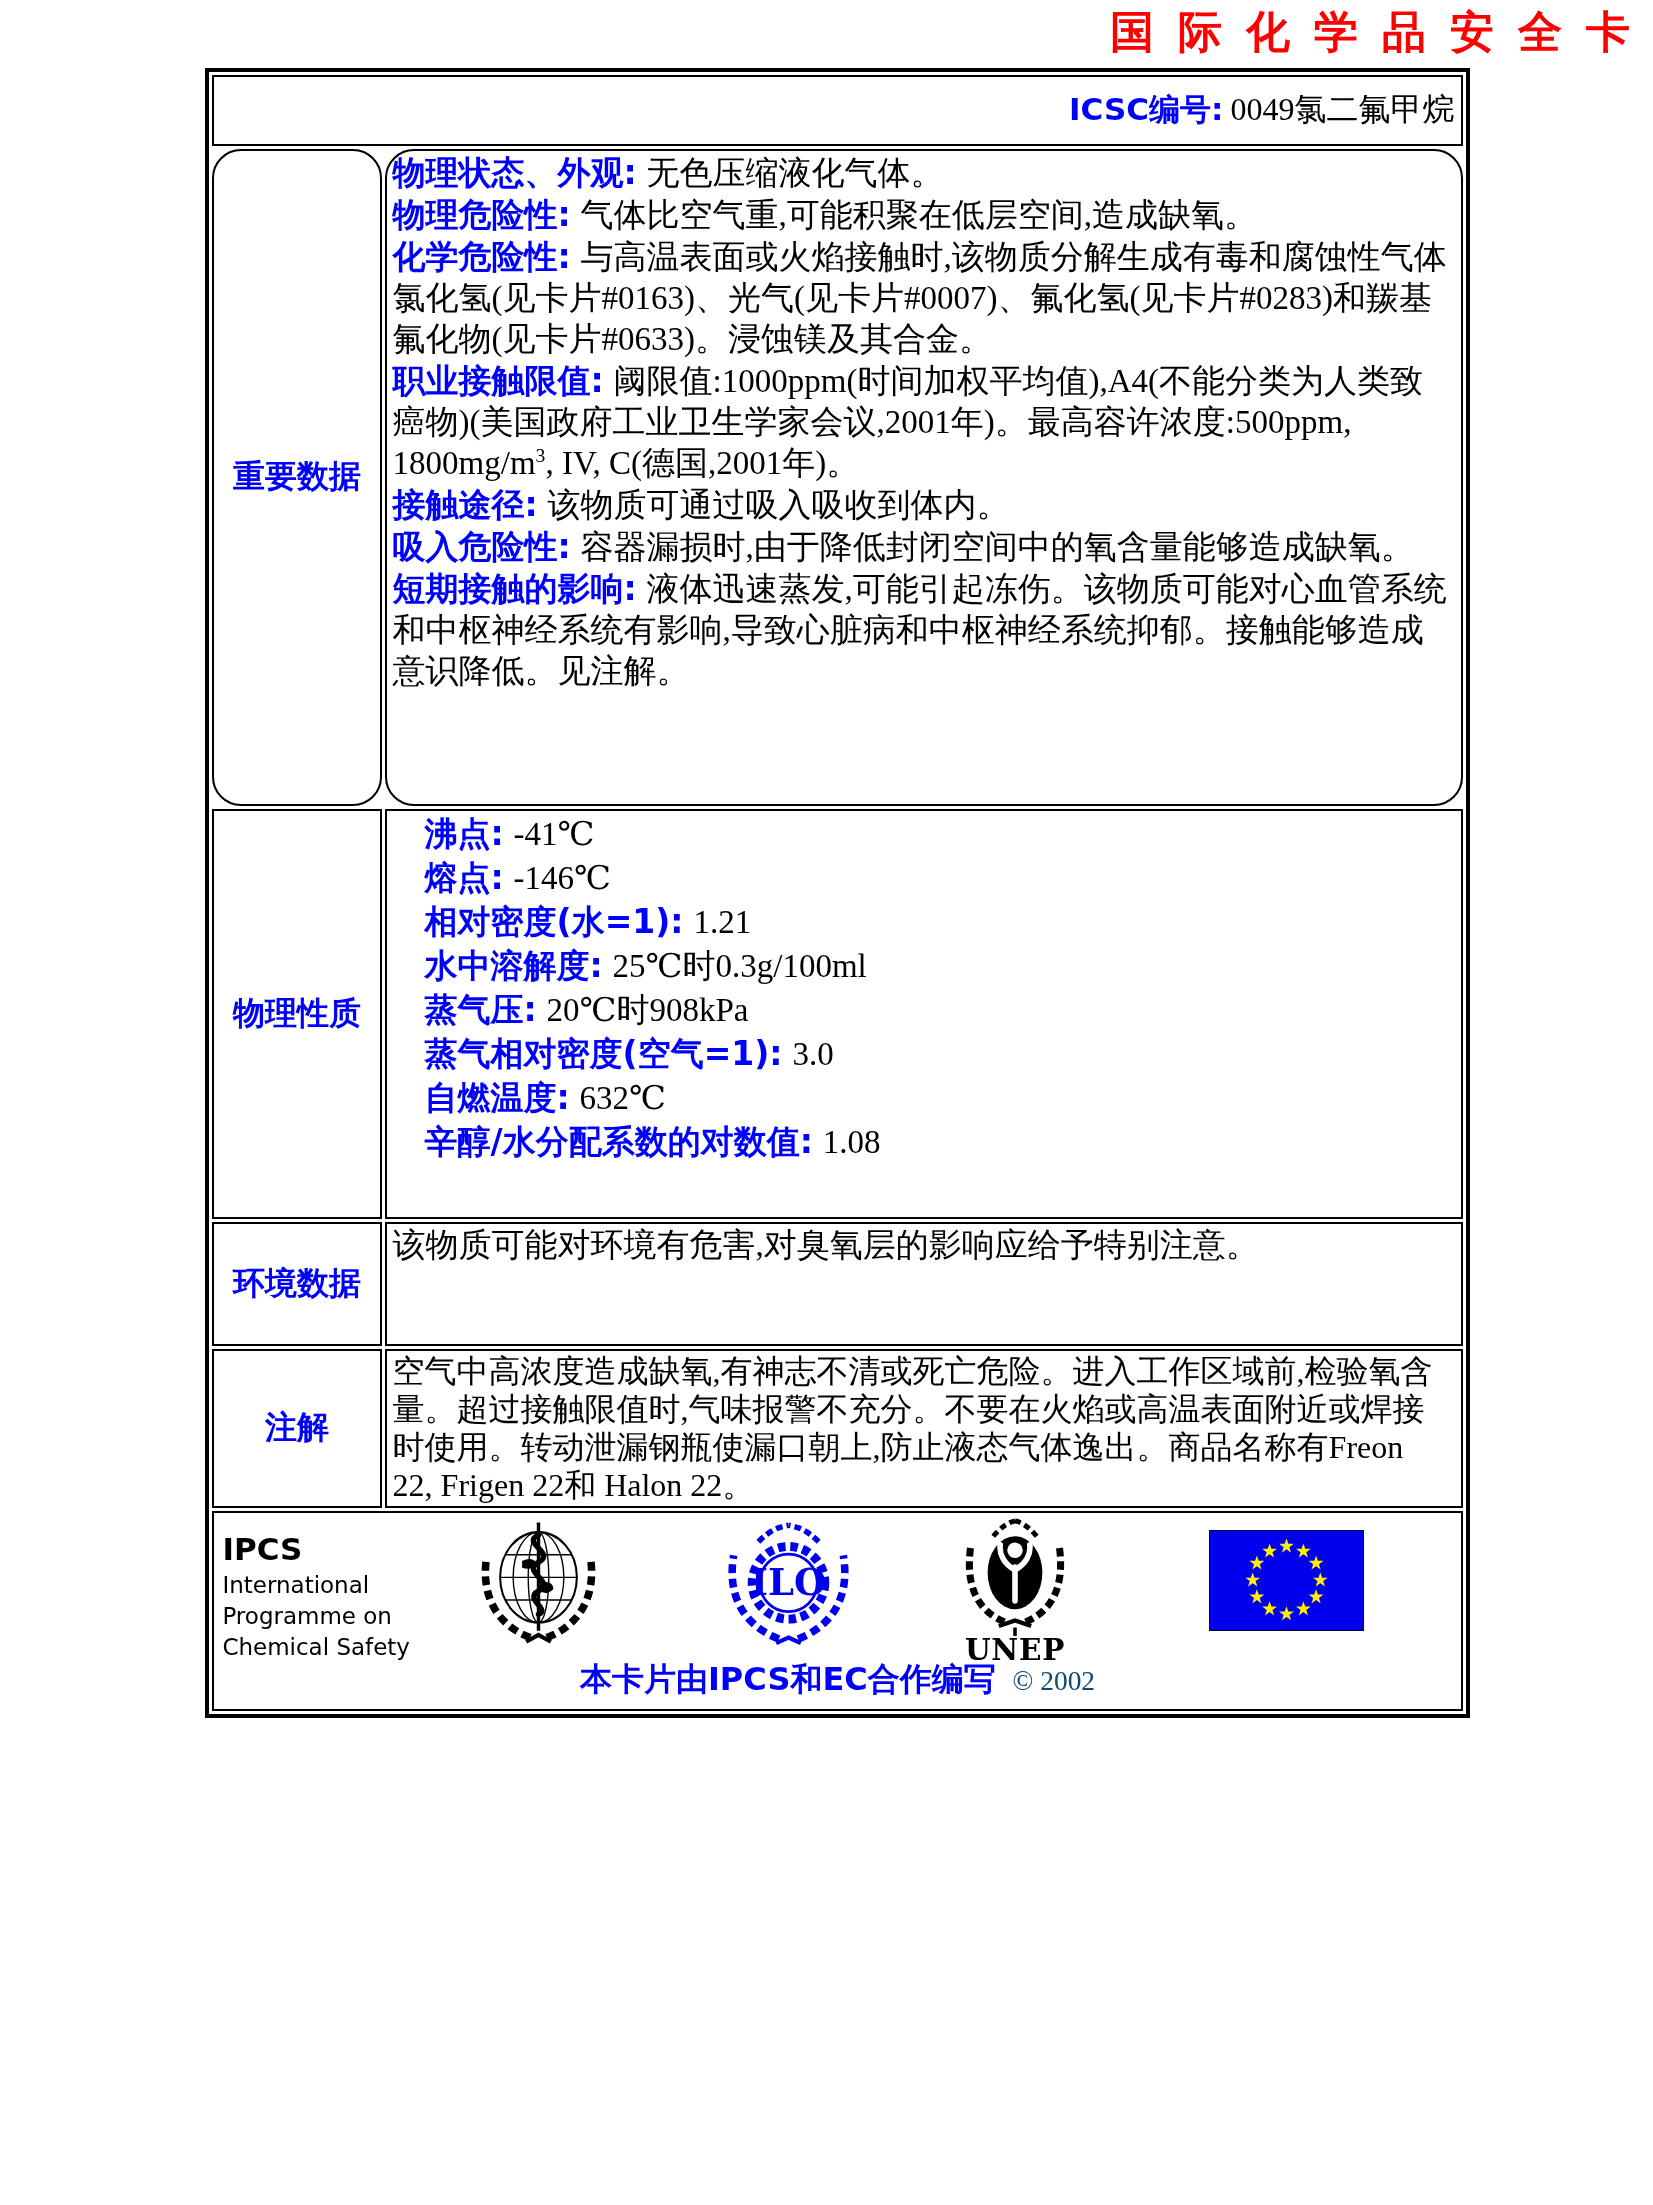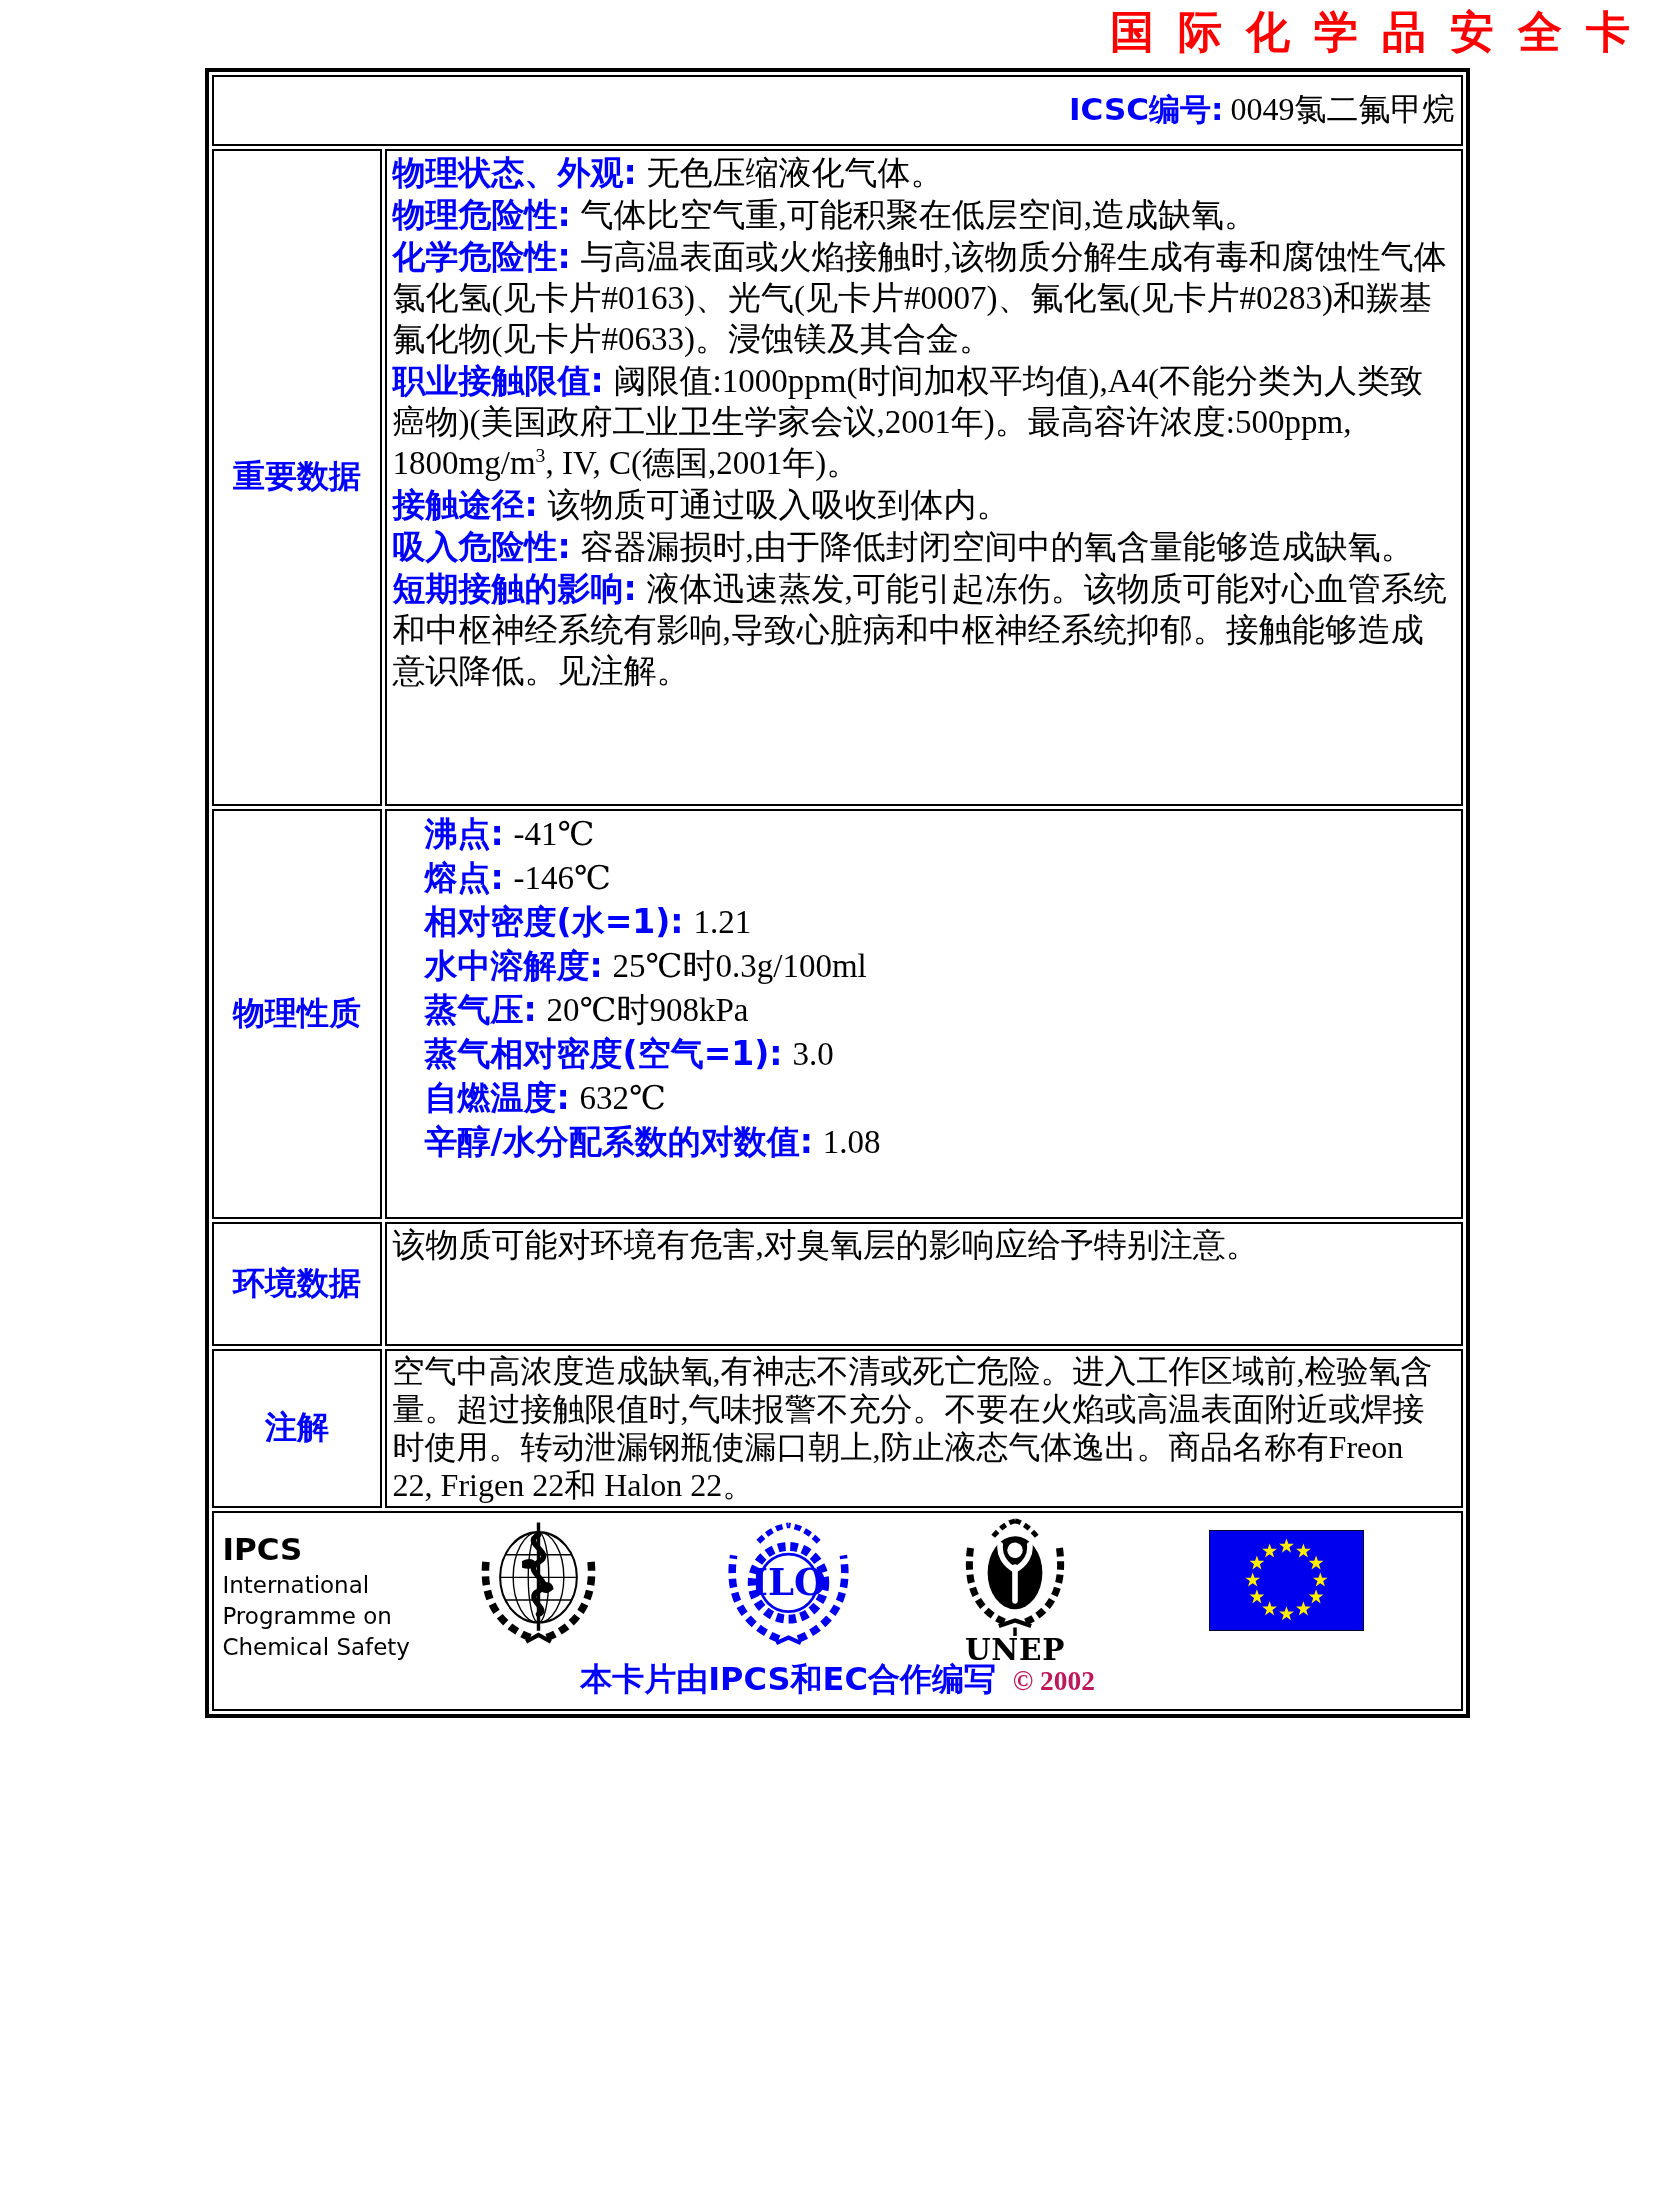--- a/index.html
+++ b/index.html
@@ -17,21 +17,21 @@
   col.c1{width:170px;}
 
   .sec-label{vertical-align:middle !important;text-align:center;color:#0000ff;
              font-family:"DejaVu Sans","Liberation Sans",sans-serif;font-weight:bold;font-size:32px;}
 
   .content{padding:1.4px 9.8px 0 5.6px;font-size:33px;line-height:41px;}
   .key{color:#0000ff;font-family:"DejaVu Sans","Liberation Sans",sans-serif;font-weight:bold;margin-right:9.8px;}
   sup{font-size:19.7px;line-height:0;}
 
   .h-header{height:65px;}
-  .h-imp{height:651px;}
+  .h-imp{height:651px;border-radius:29px;}
   .h-phys{height:404px;}
   .h-env{height:118px;}
   .h-notes{height:153px;}
   .h-add{height:44px;}
   .h-logos{height:194px;}
   .h-legal{height:58px;}
 
   .header-cell{vertical-align:middle !important;}
   .header-flex{display:flex;justify-content:flex-end;align-items:center;padding:0 5.6px;font-size:32px;}
   .header-flex .key{font-size:31px;margin-right:7px;}
@@ -44,21 +44,21 @@
   .ipcs-block{position:absolute;left:8.4px;top:21px;color:#000;
               font-family:"DejaVu Sans","Liberation Sans",sans-serif;font-size:23px;line-height:31px;}
   .ipcs-title{font-size:31px;font-weight:bold;margin-bottom:5.6px;}
   .logo{position:absolute;top:8.4px;}
   .logo.who{left:256px;}
   .logo.ilo{left:506px;}
   .logo.unep{left:741px;top:5.6px;}
   .logo.eu{left:995px;top:17px;}
   .credit{position:absolute;left:0;right:0;top:145px;text-align:center;white-space:nowrap;}
   .cr-main{color:#0000ff;font-family:"DejaVu Sans","Liberation Sans",sans-serif;font-weight:bold;font-size:32px;}
-  .cr-copy{color:#be185d;font-size:27.4px;margin-left:14px;font-family:"Liberation Serif","DejaVu Serif",serif;font-weight:bold;}
+  .cr-copy{color:#0c4a6e;font-size:27.4px;margin-left:14px;font-family:"Liberation Serif","DejaVu Serif",serif;}
 
   .legal-cell{vertical-align:middle !important;padding:0 7px;font-size:29px;}
   .legal-key{color:#000;font-family:"DejaVu Sans","Liberation Sans",sans-serif;font-weight:bold;margin-right:9.8px;}
 </style>
 </head>
 <body>
 
 <div class="page">
 
   <div class="title">国际化学品安全卡</div>

